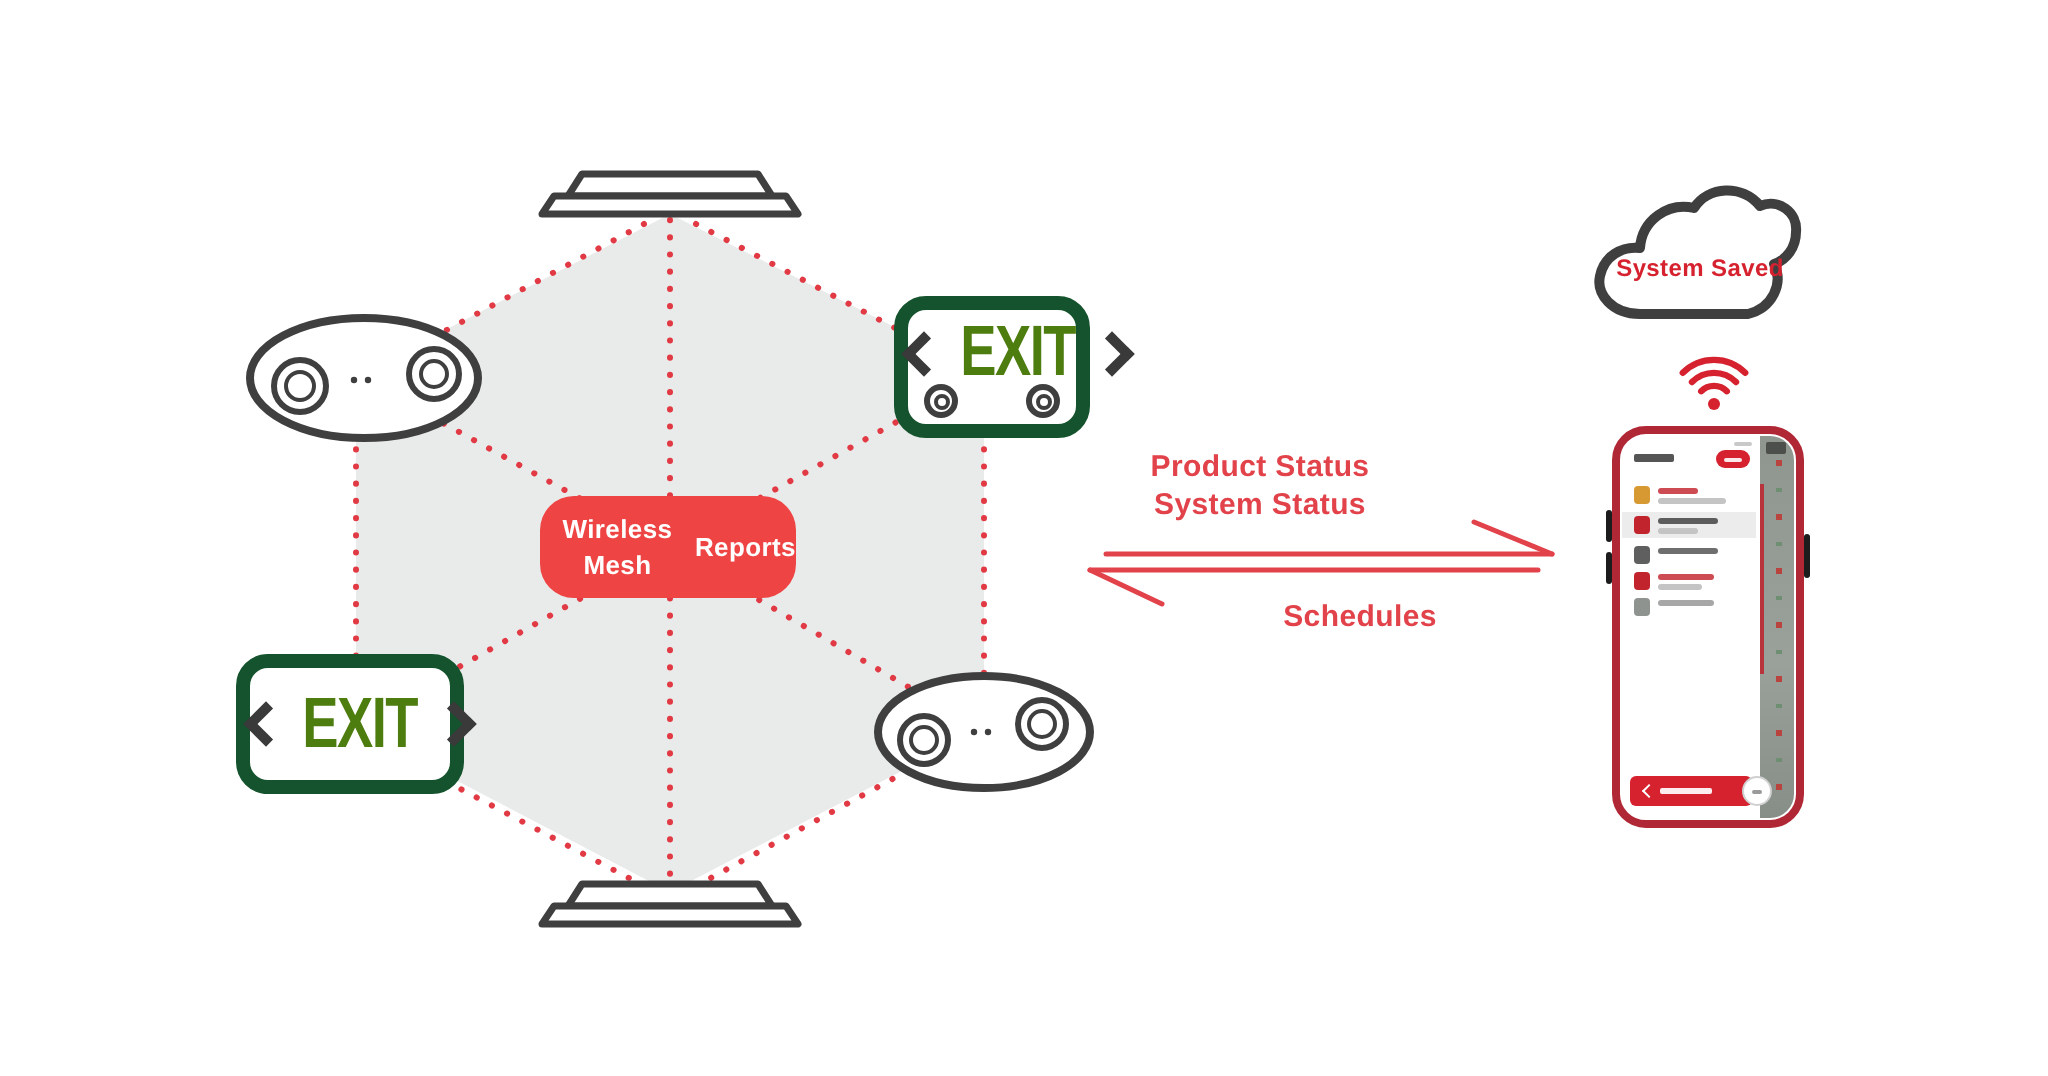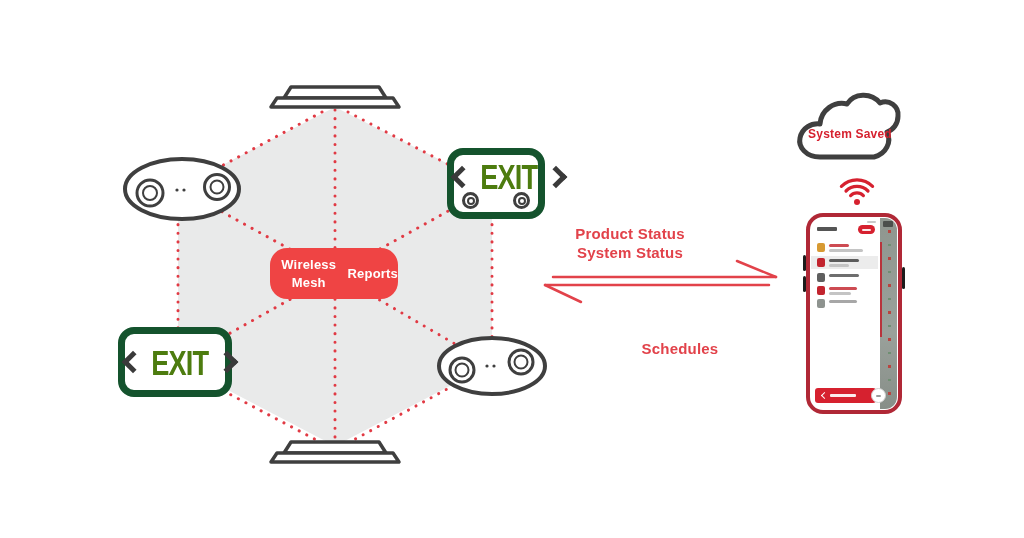--- a/index.html
+++ b/index.html
@@ -37,21 +37,21 @@
         border-radius:50%;display:flex;align-items:center;justify-content:center;box-sizing:border-box;background:#fff;}
   .lamp .inner{width:8px;height:8px;border:2px solid #3f3f3f;border-radius:50%;box-sizing:border-box;}
   .lamp.l{left:8px;} .lamp.r{right:8px;}
 
   
   .flow-label{
     color:#e2424a;font-weight:bold;font-size:15px;line-height:19px;
     text-align:center;letter-spacing:.2px;
   }
   .flow-up{left:535px;top:224px;width:190px;}
-  .flow-down{left:580px;top:299px;width:200px;margin-top:40px;}
+  .flow-down{left:580px;top:299px;width:200px;}
 
   
   .cloud-label{left:802px;top:127px;width:96px;text-align:center;
     color:#d6212f;font-weight:bold;font-size:12px;letter-spacing:.2px;}
 
   
   .phone{left:806px;top:213px;width:96px;height:201px;box-sizing:border-box;
     border:4px solid #b02836;border-radius:17px;background:#fff;}
   .sbtn{position:absolute;width:3px;background:#1c1c1c;border-radius:2px;}
   .sbtn.l1{left:-7px;top:38px;height:16px;}

